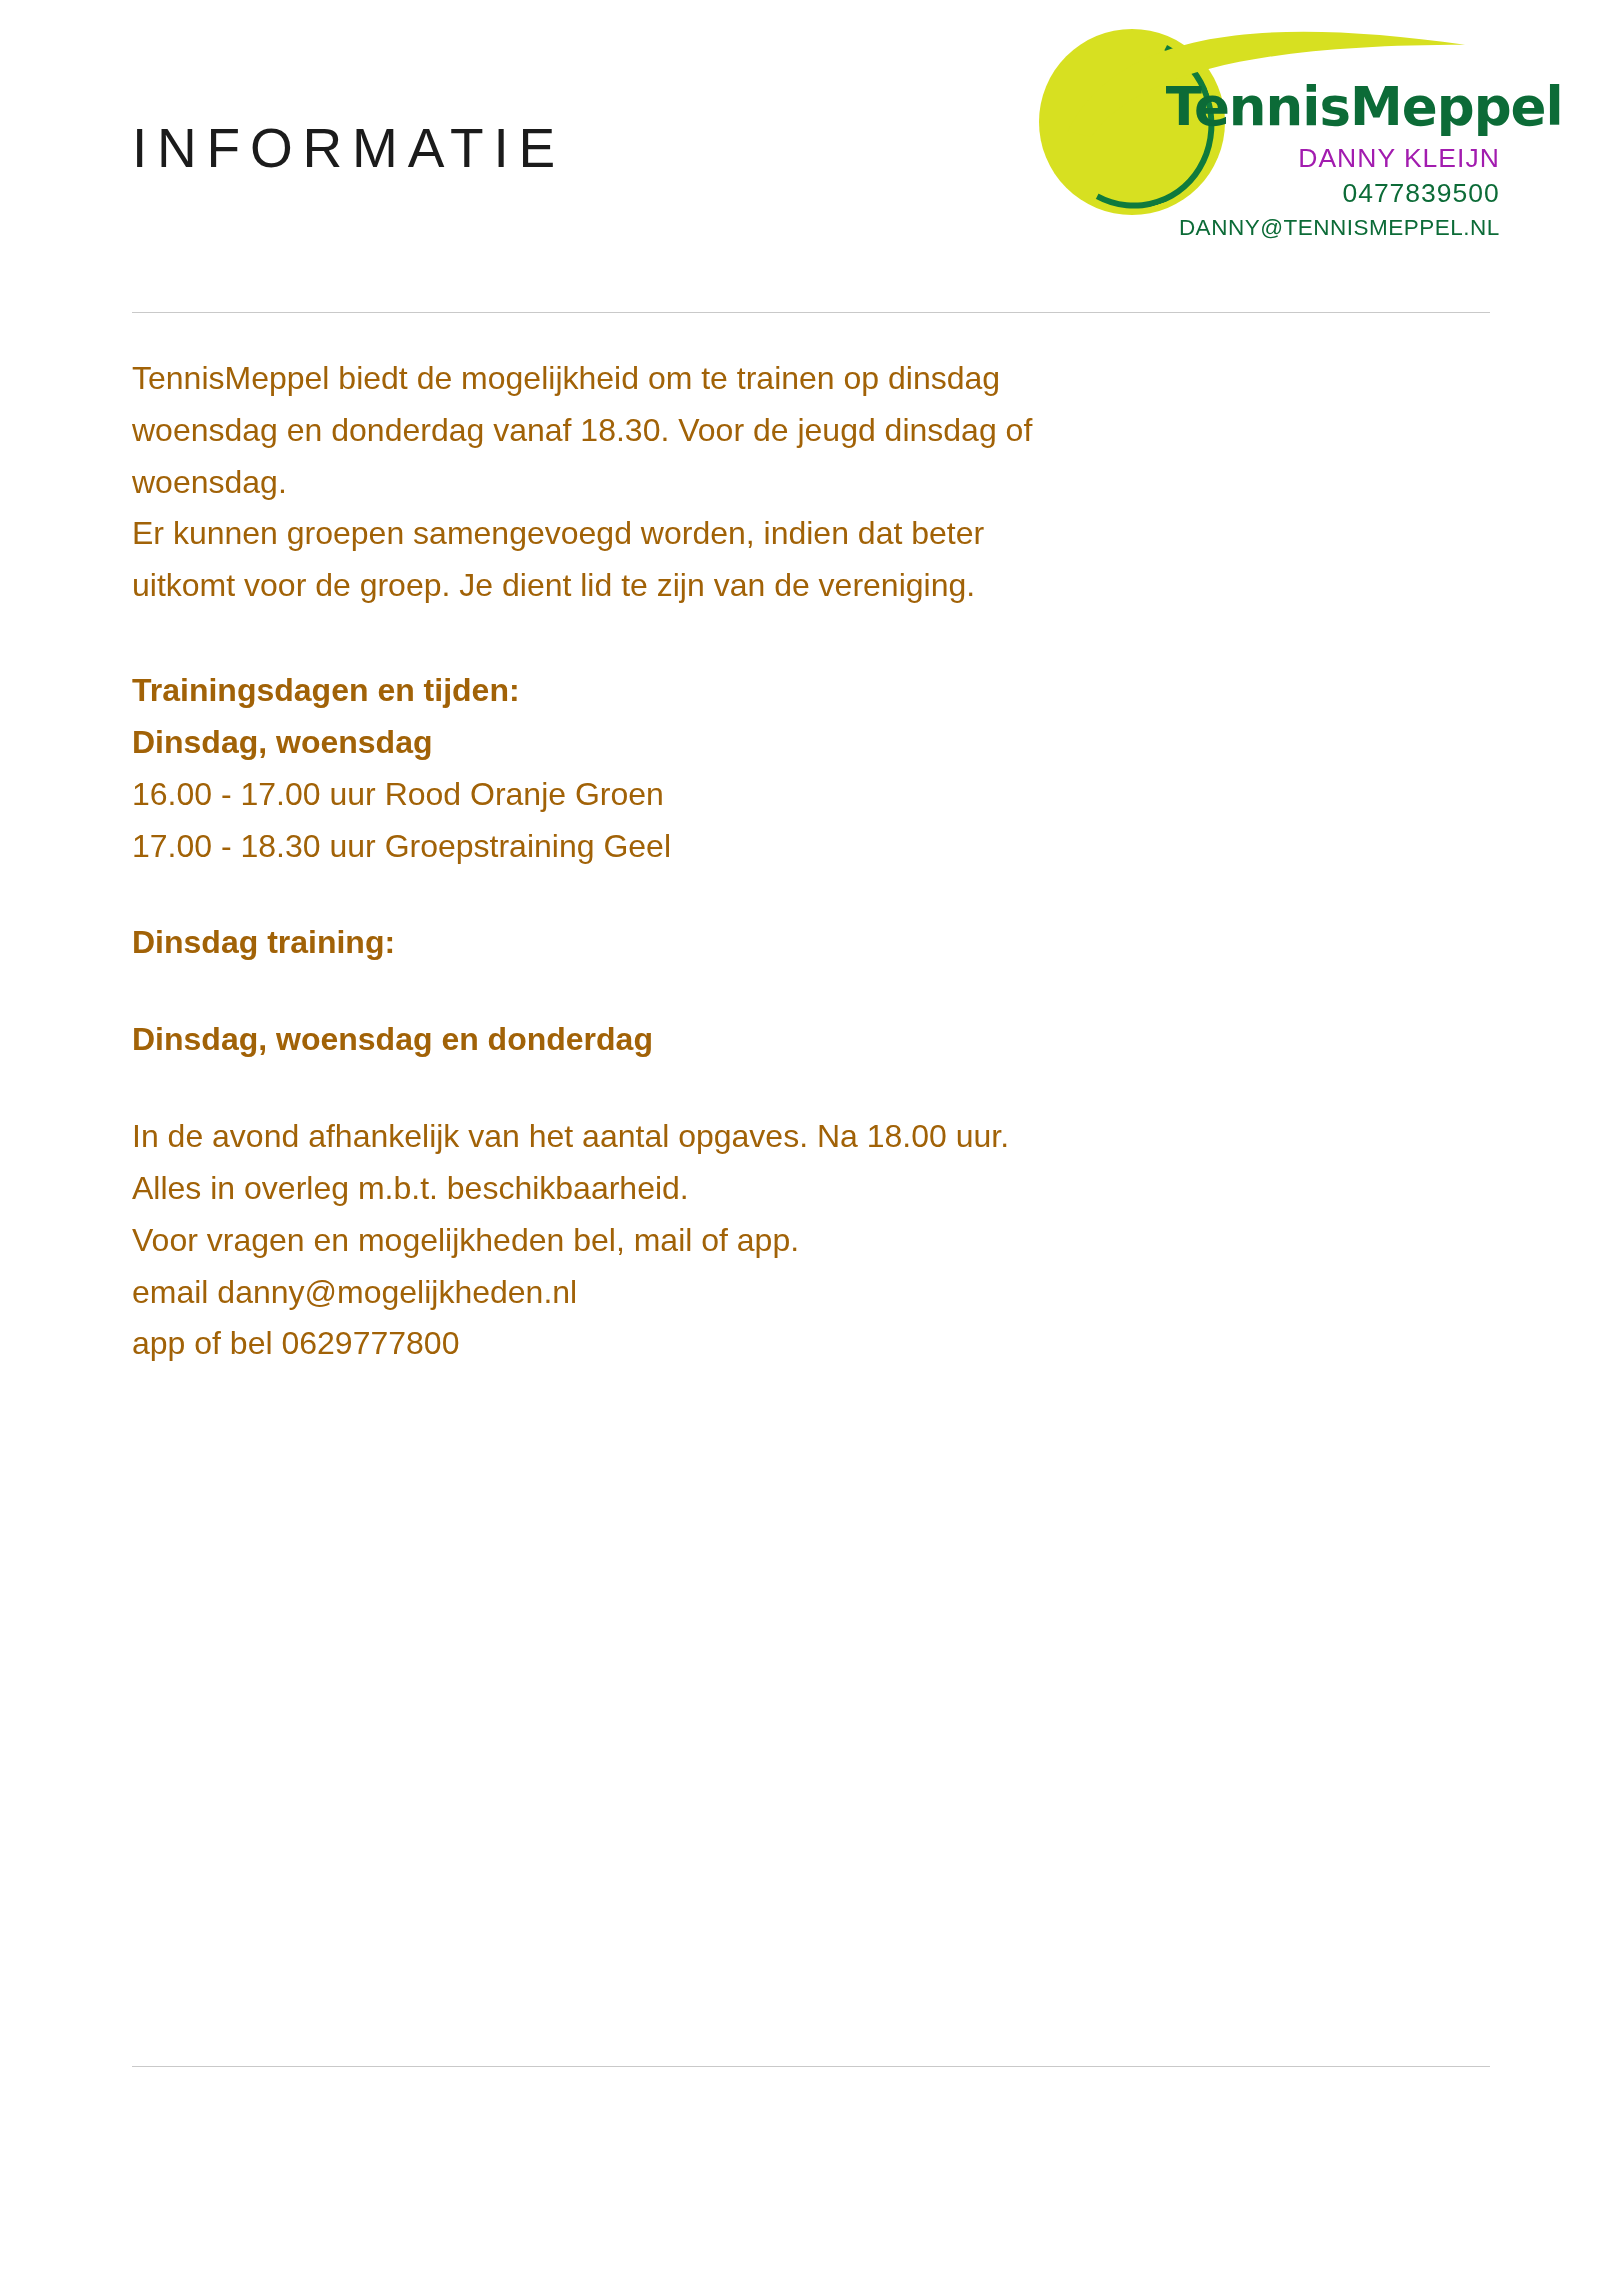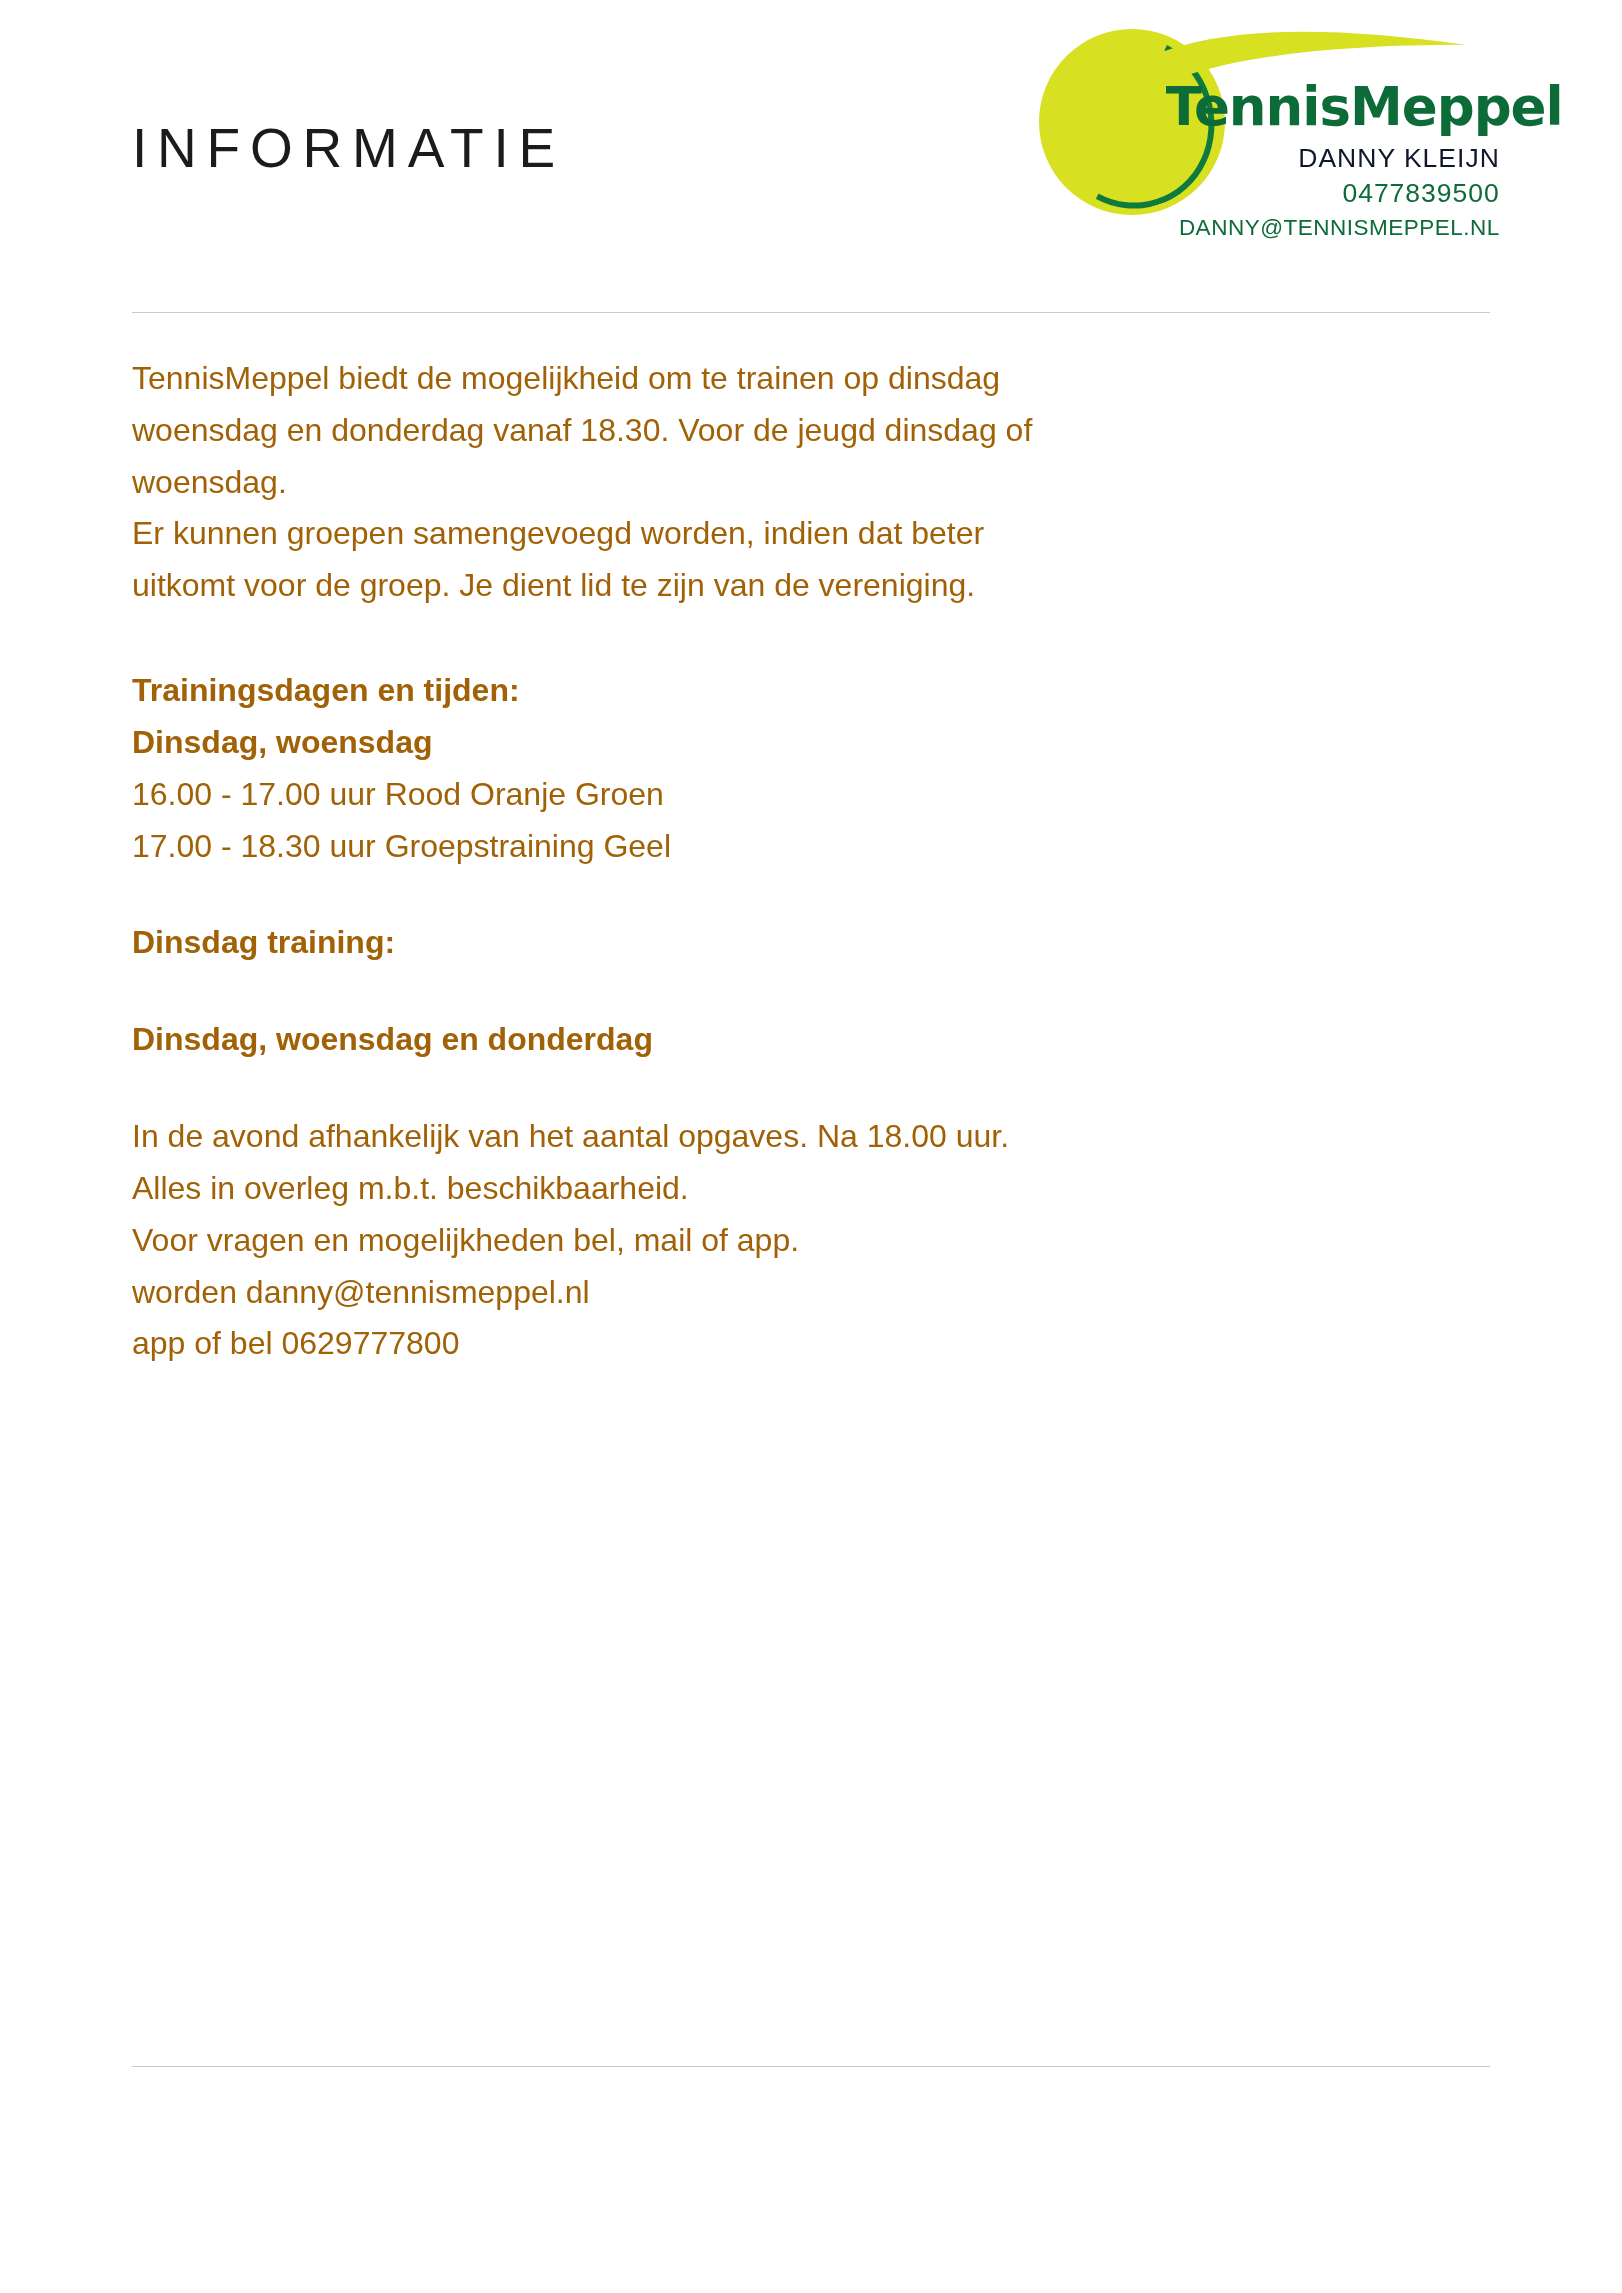--- a/index.html
+++ b/index.html
@@ -85,21 +85,21 @@
     color: #0c6b37;
     letter-spacing: -1px;
     font-family: "DejaVu Sans", sans-serif;
     white-space: nowrap;
   }
   .logo-sub1 {
     position: absolute;
     right: 0;
     top: 114px;
     font-size: 26.5px;
-    color: #0f172a;
+    color: #a21caf;
     letter-spacing: 1px;
     text-align: right;
     white-space: nowrap;
   }
   .logo-sub2 {
     position: absolute;
     right: 0;
     top: 149px;
     font-size: 26.5px;
     color: #0c6b37;
@@ -200,21 +200,21 @@
 
     <div class="gap-md"></div>
 
     <div class="para bold">Dinsdag, woensdag en donderdag</div>
 
     <div class="gap-md"></div>
 
     <div class="para">In de avond afhankelijk van het aantal opgaves. Na 18.00 uur.</div>
     <div class="para">Alles in overleg m.b.t. beschikbaarheid.</div>
     <div class="para">Voor vragen en mogelijkheden bel, mail of app.</div>
-    <div class="para">worden danny@tennismeppel.nl</div>
+    <div class="para">email danny@mogelijkheden.nl</div>
     <div class="para">app of bel 0629777800</div>
 
   </div>
 
   <div class="rule-bottom"></div>
 
 </div>
 
 
 </body></html>

